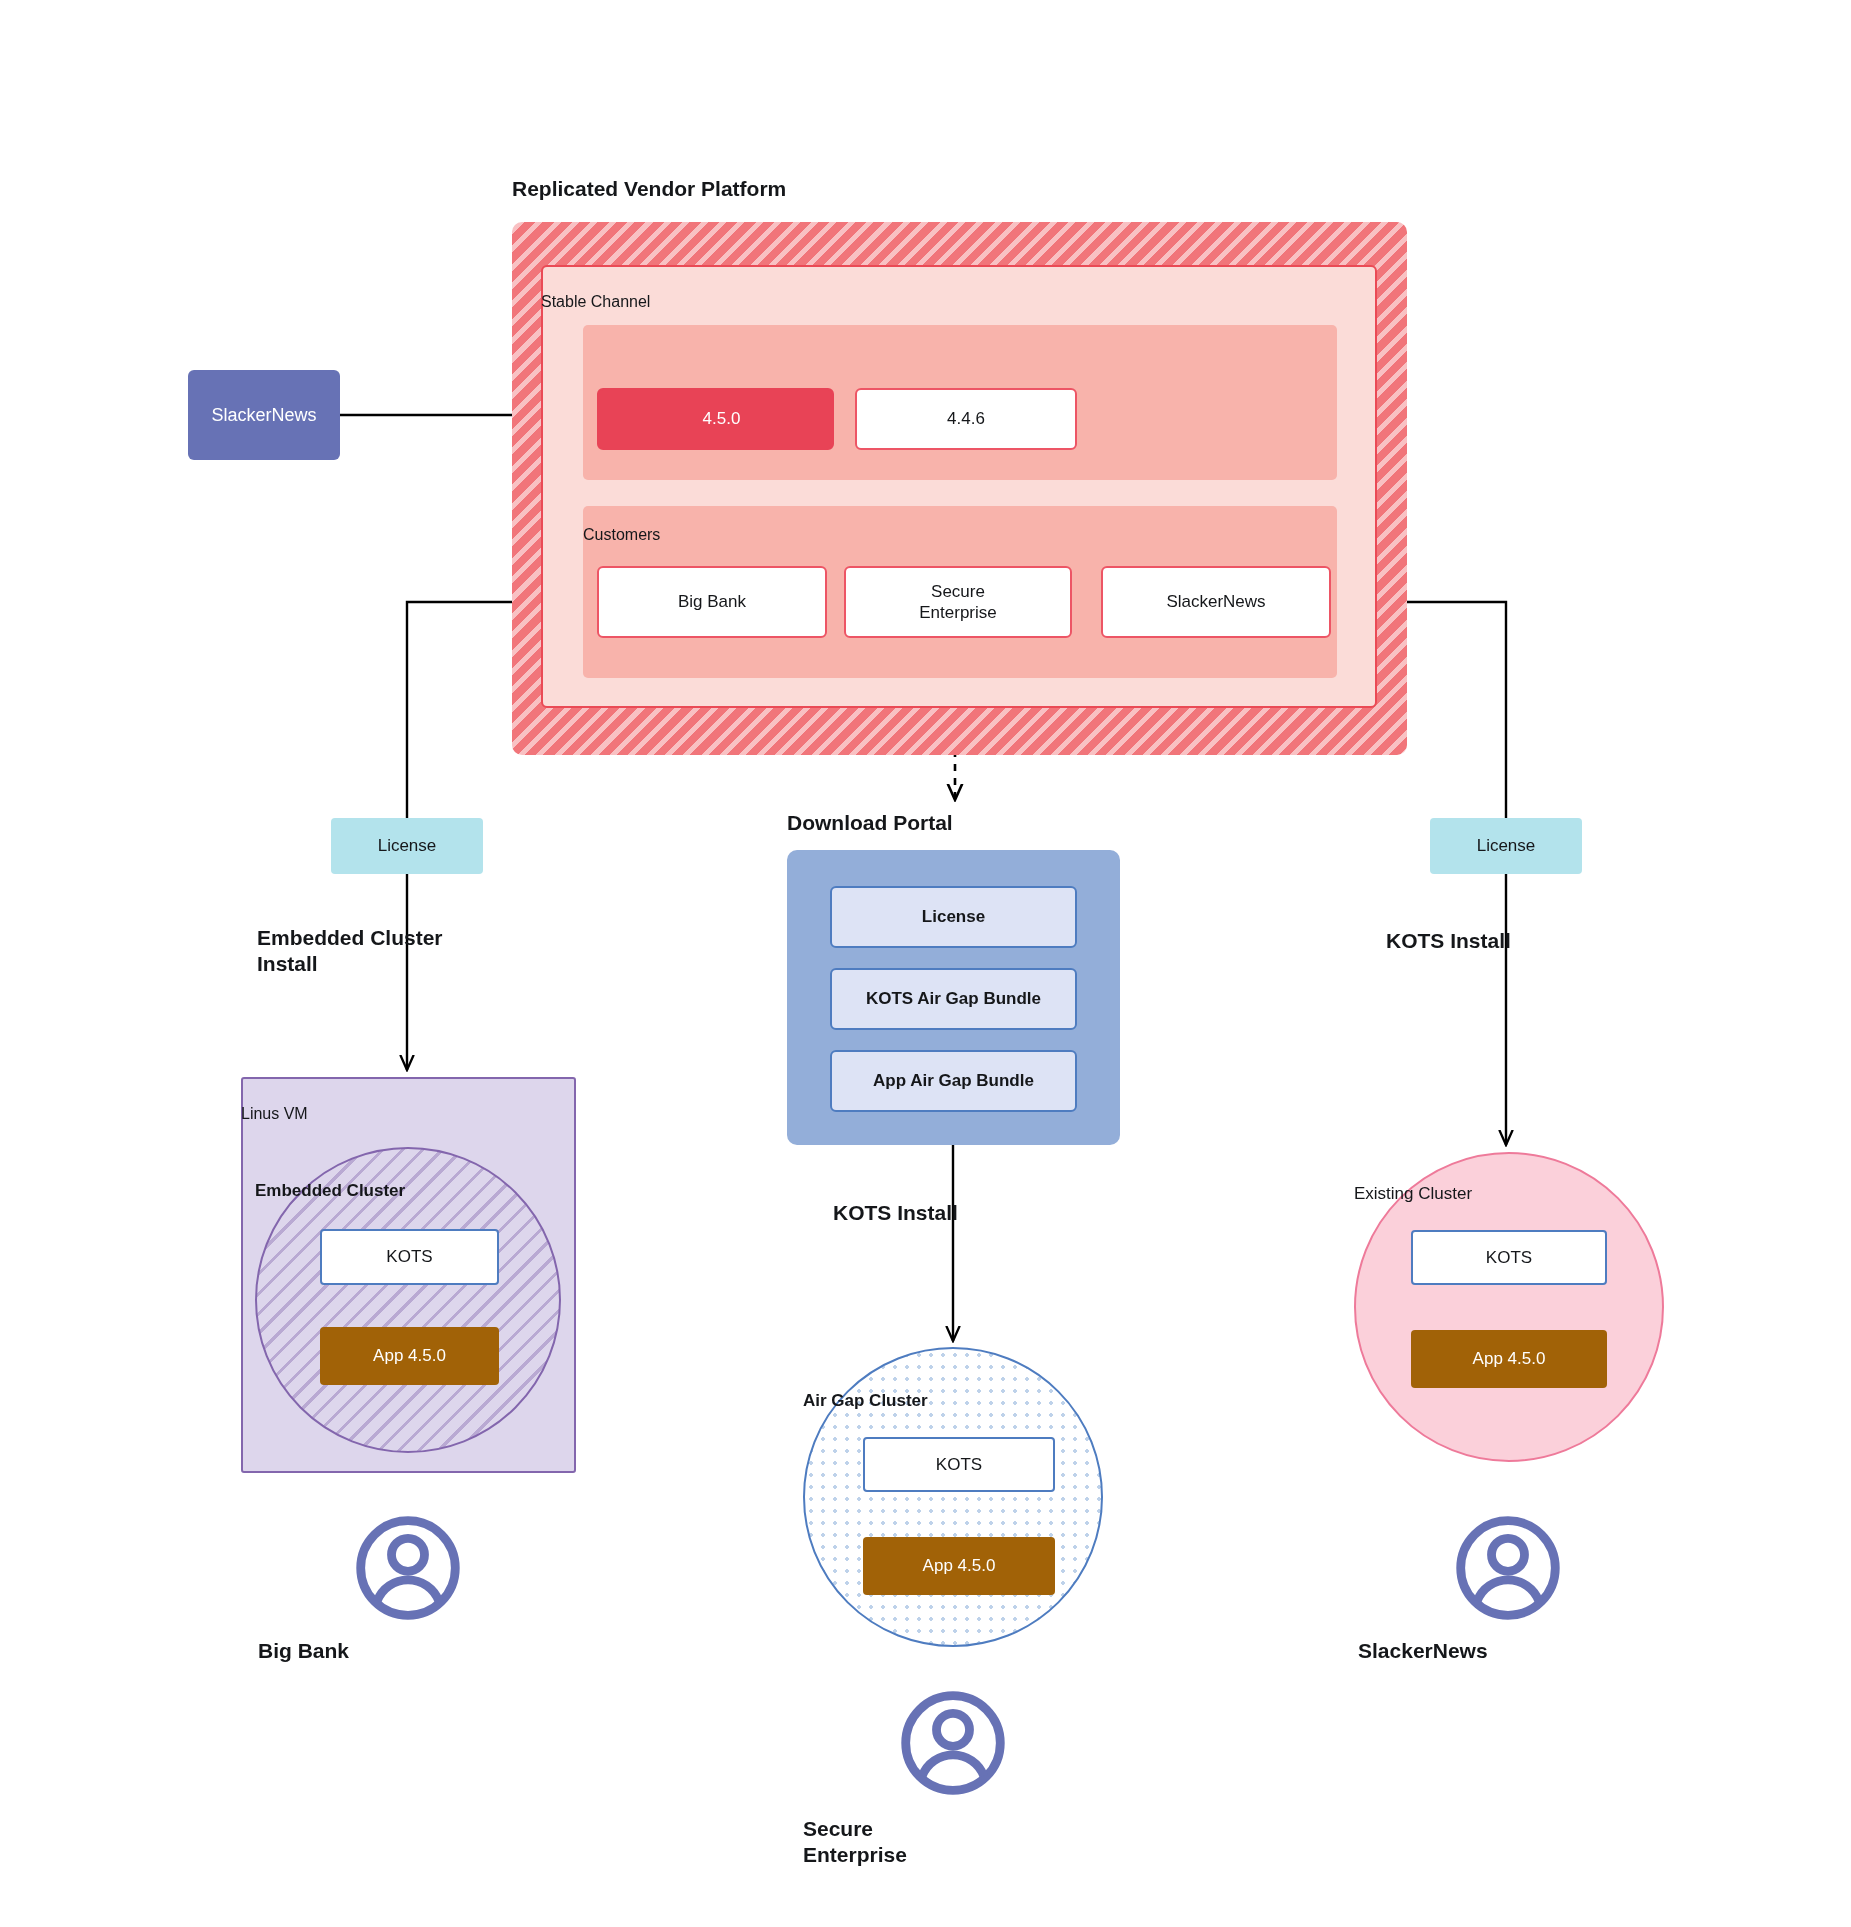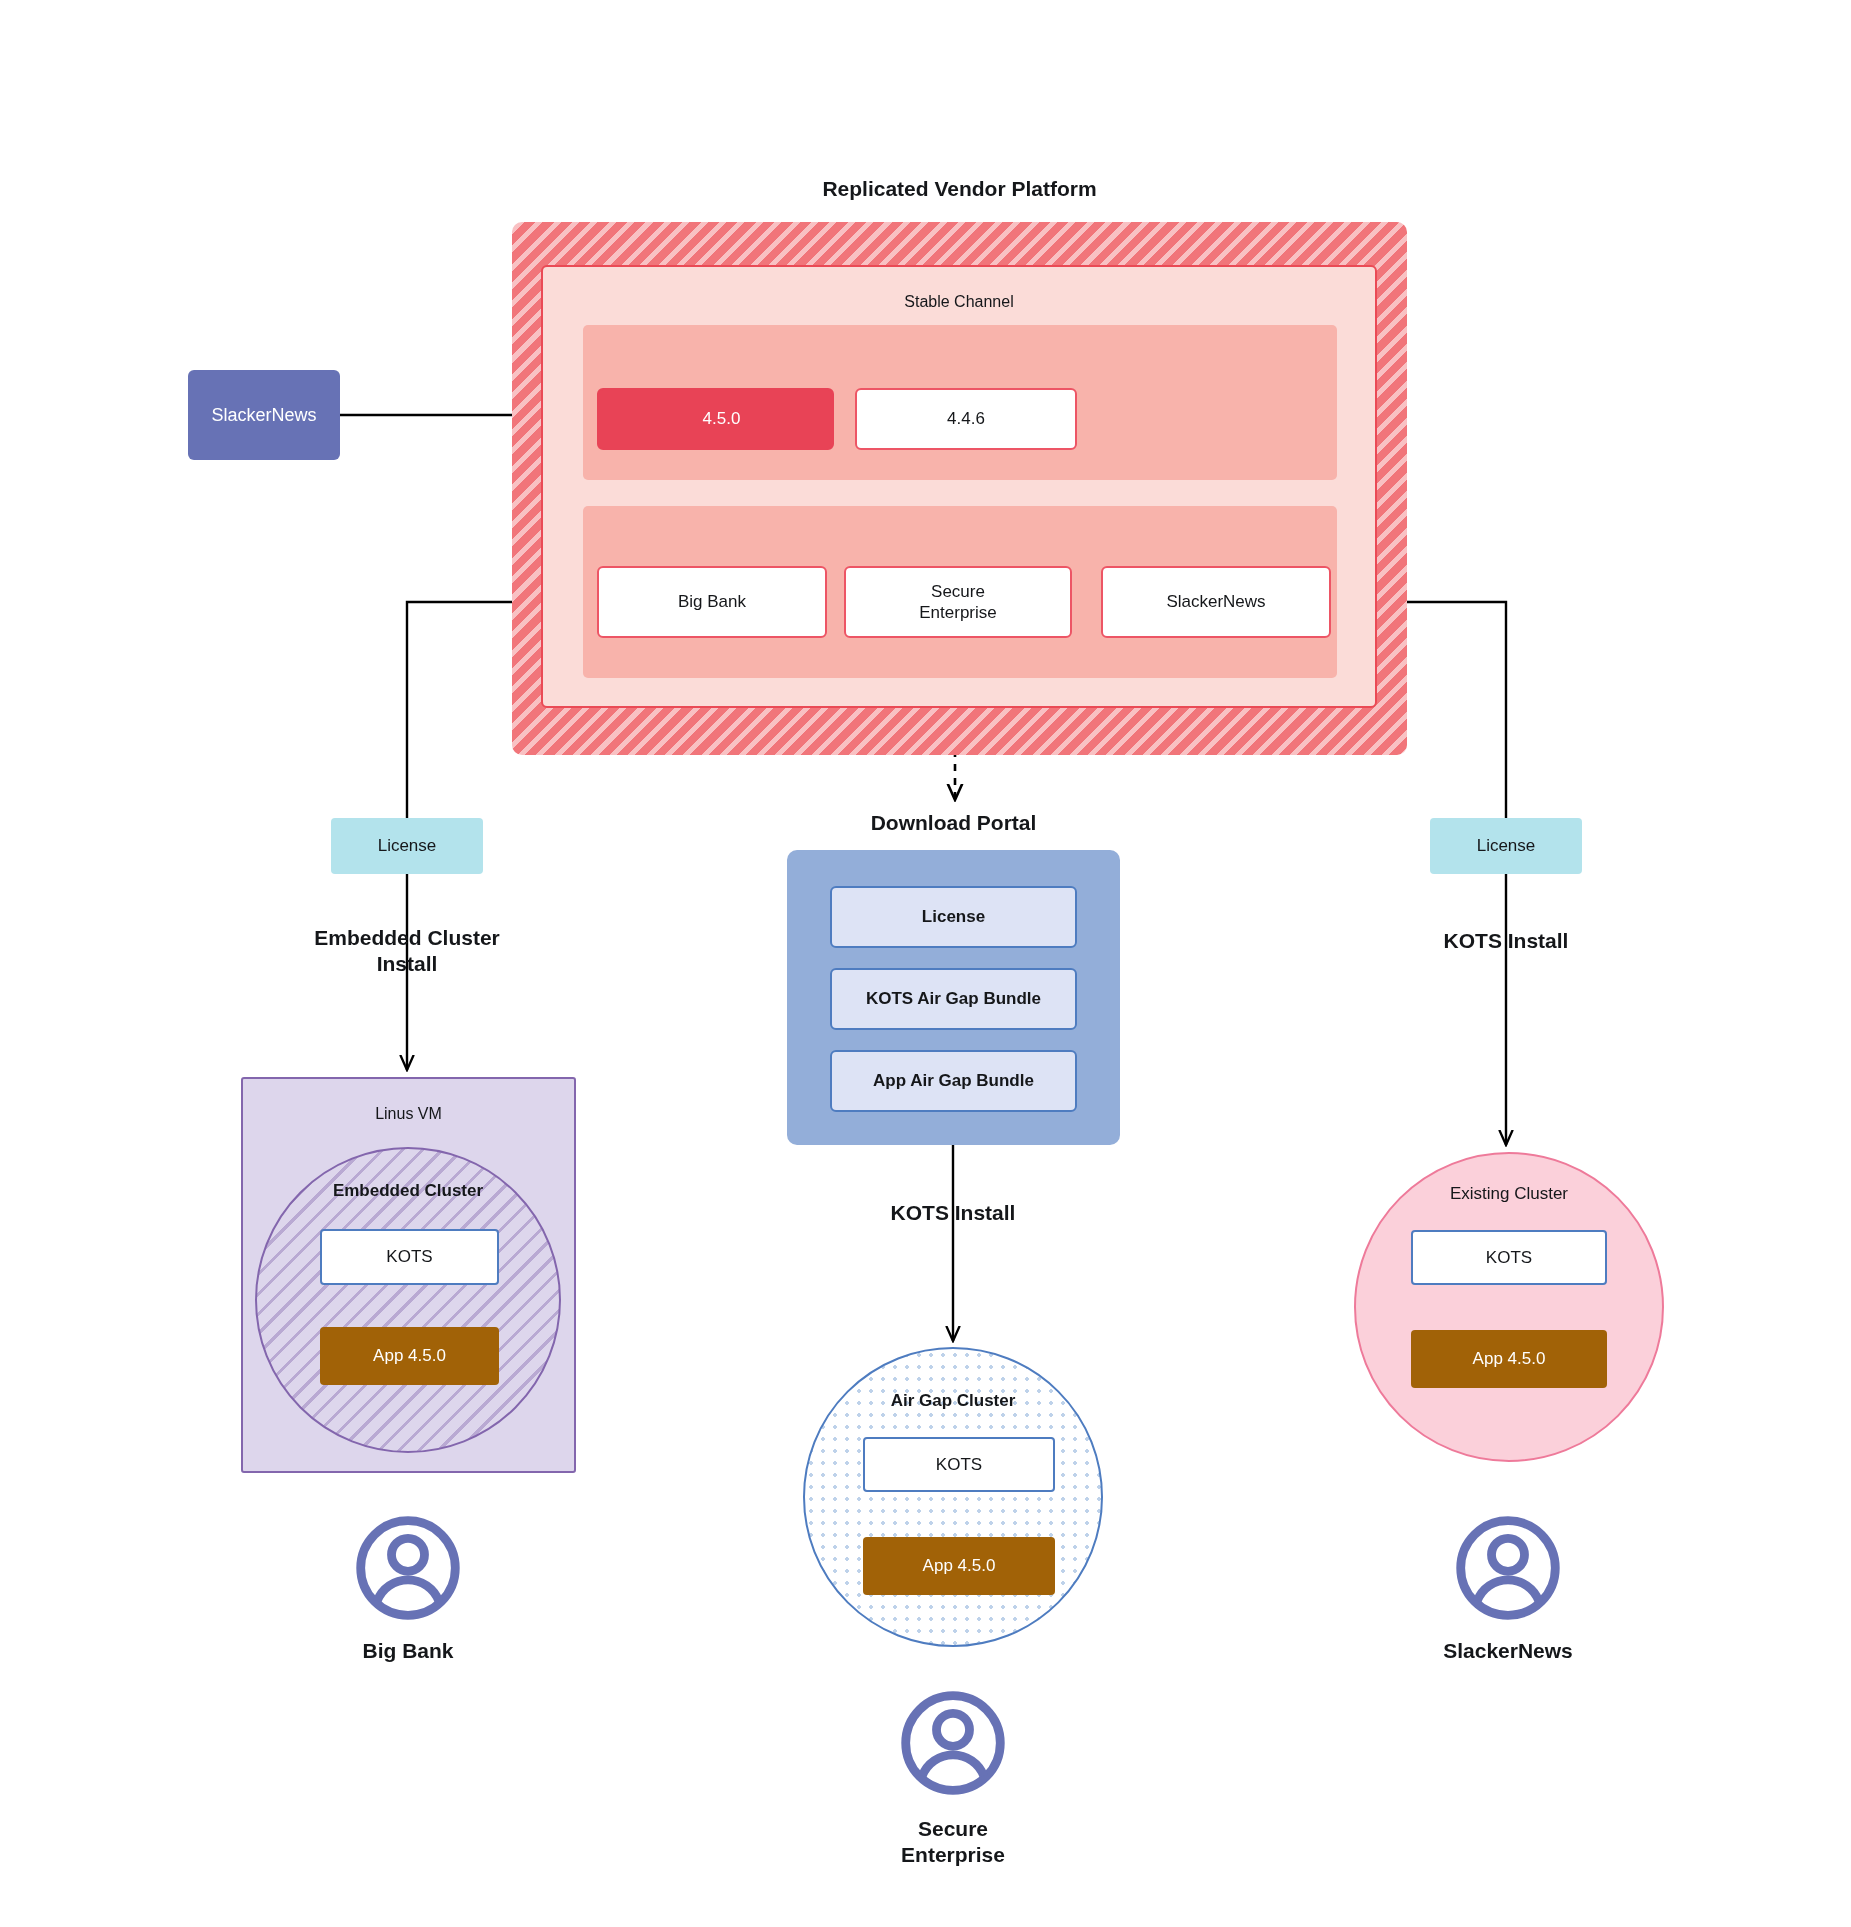--- a/index.html
+++ b/index.html
@@ -13,21 +13,21 @@
     width: 1851px;
     height: 1927px;
     background: #ffffff;
     overflow: hidden;
   }
   .abs { position: absolute; }
 
   
   .lbl {
     position: absolute;
-    text-align: center;
+    text-align: left;
     color: #15171a;
     line-height: 1.25;
     white-space: pre-line;
   }
   .title-lg { font-size: 21px; font-weight: 700; }
   .title-md { font-size: 17px; font-weight: 600; }
   .title-sm { font-size: 16px; font-weight: 400; }
   .edge-lbl { font-size: 21px; font-weight: 700; }
   .persona-lbl { font-size: 21px; font-weight: 700; }
 
@@ -249,20 +249,21 @@
 
   <div class="abs" id="stable-channel"></div>
   <div class="lbl title-sm" style="left:541px; top:292px; width:836px;">Stable Channel</div>
 
   <div class="abs" id="release-history"></div>
 
   <div class="release-box" id="release-450">4.5.0</div>
   <div class="release-box" id="release-446">4.4.6</div>
 
   <div class="abs" id="customers-band"></div>
+  <div class="lbl title-sm" style="left:583px; top:525px; width:754px;">Customers</div>
 
   <div class="customer-box" id="cust-bigbank">Big Bank</div>
   <div class="customer-box" id="cust-secure">Secure
 Enterprise</div>
   <div class="customer-box" id="cust-slacker">SlackerNews</div>
 
   <div class="abs" id="application-box">SlackerNews</div>
 
   <div class="license-chip" id="license-left">License</div>
   <div class="license-chip" id="license-right">License</div>

